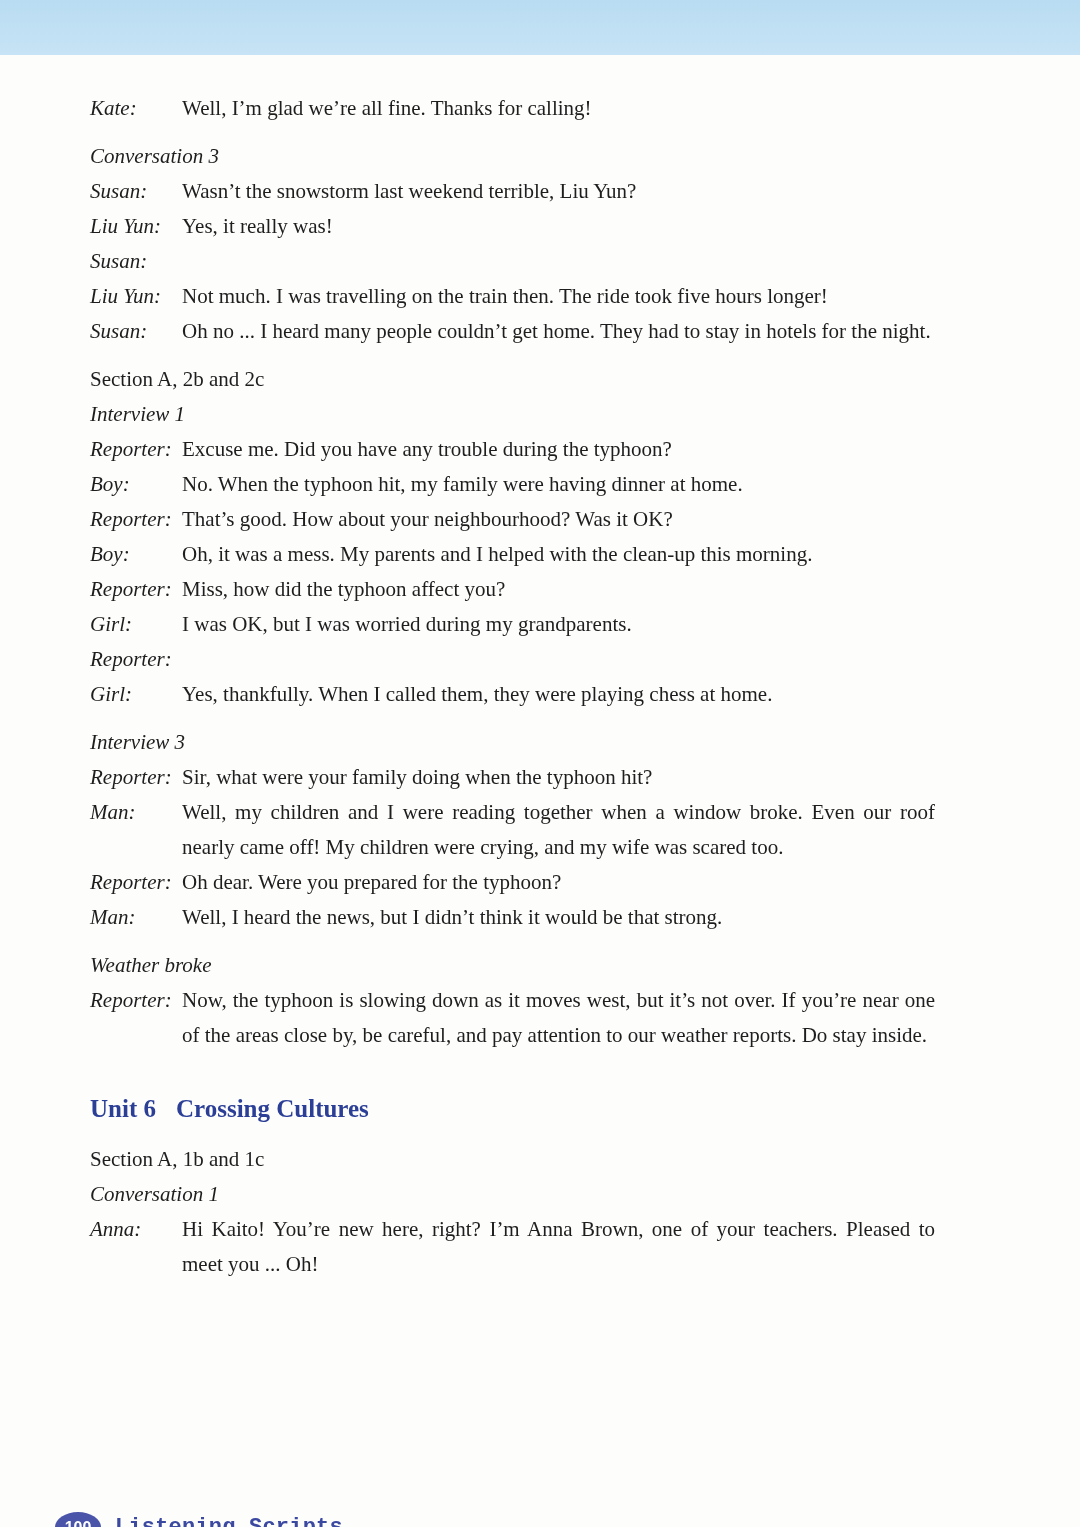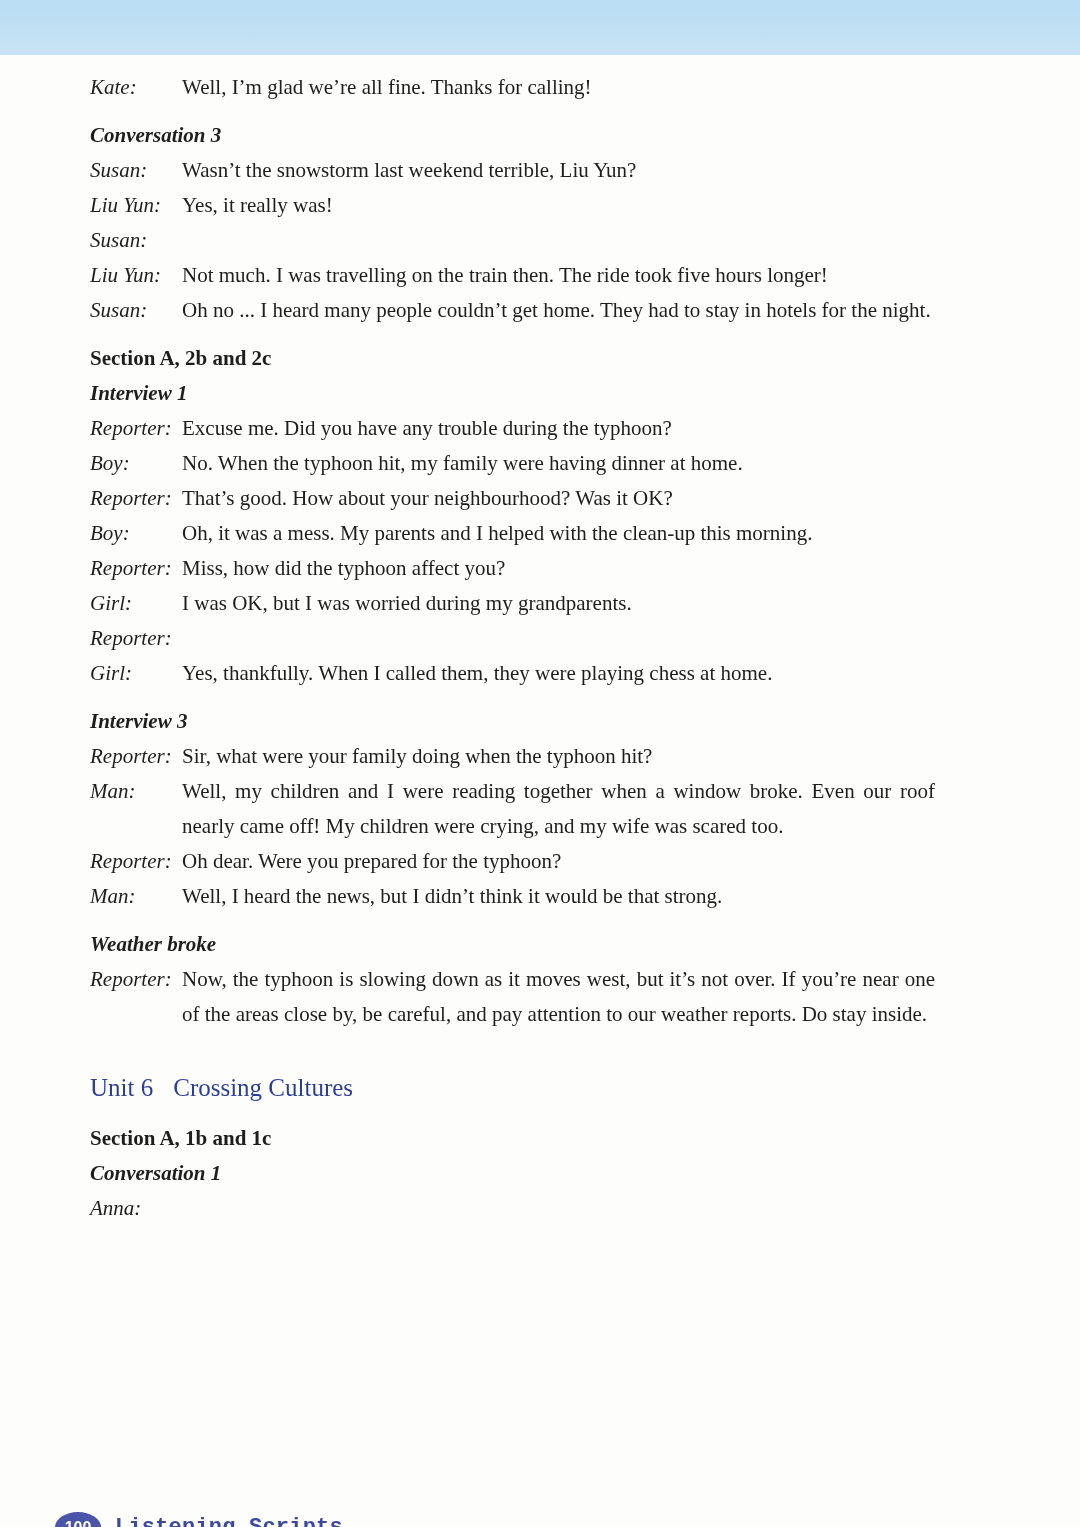--- a/index.html
+++ b/index.html
@@ -10,35 +10,35 @@
     font-family:"Liberation Serif", serif;
     color:#1e1e1e;
     overflow:hidden;
   }
   .band {
     position:absolute; top:0; left:0;
     width:1080px; height:55px;
     background:linear-gradient(#bddef3, #cbe6f7);
   }
   .content {
-    position:absolute; top:70px; left:90px;
+    position:absolute; top:91px; left:90px;
     width:845px;
     font-size:21px;
     line-height:35px;
   }
   .line { display:flex; }
   .speaker { flex:0 0 92px; font-style:italic; }
   .text { flex:1 1 auto; text-align:justify; }
-  .head { font-weight:bold; margin-top:13px; }
+  .head { font-weight:normal; margin-top:13px; }
   .head.ital { font-style:italic; }
   .head + .head { margin-top:0; }
   .unit {
     margin-top:36px; margin-bottom:12px;
     font-size:25px; line-height:40px;
-    font-weight:normal;
+    font-weight:bold;
   }
   .unit .unit-num { margin-right:20px; }
   .footer {
     position:absolute; left:55px; top:1512px;
     display:flex; align-items:center; gap:14px;
     font-family:"Liberation Sans", sans-serif;
   }
   .badge {
     width:46px; height:31px; border-radius:50%;
     color:#ffffff; font-size:16px; font-weight:bold;
@@ -147,20 +147,21 @@
 
     <div class="unit" id="unit-title" style="color: rgb(44, 63, 151);">
       <span class="unit-num">Unit 6</span><span>Crossing Cultures</span>
     </div>
 
     <div class="head">Section A, 1b and 1c</div>
     <div class="head ital">Conversation 1</div>
 
     <div class="line">
       <span class="speaker">Anna:</span>
+      <span class="text">Hi Kaito! You’re new here, right? I’m Anna Brown, one of your teachers. Pleased to meet you ... Oh!</span>
     </div>
 
   </div>
 
   <div class="footer">
     <div class="badge" id="footer-badge" style="background: rgb(74, 84, 168);">100</div>
     <div class="footer-label" id="footer-label" style="color: rgb(59, 73, 161);">Listening Scripts</div>
   </div>
 
 </div>

